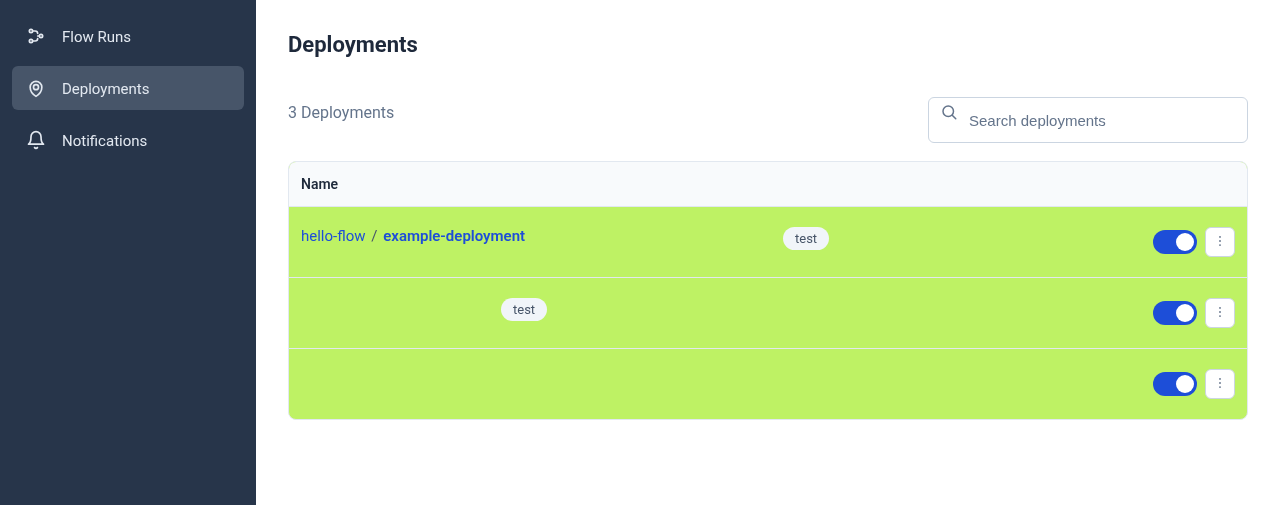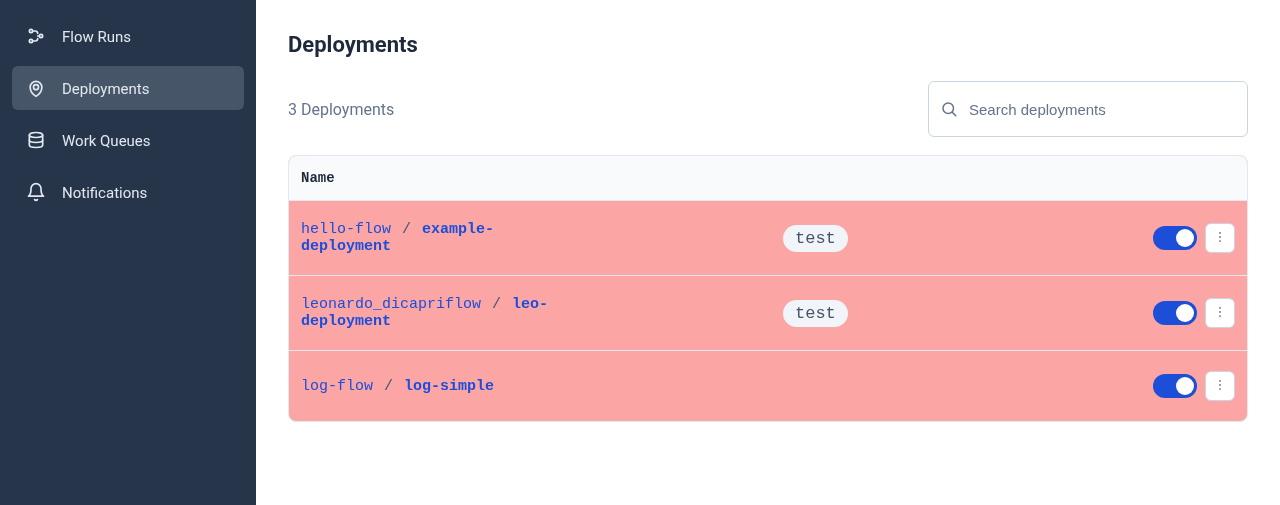--- a/index.html
+++ b/index.html
@@ -74,74 +74,73 @@
     .search-wrap .search-icon {
       position: absolute;
       left: 12px;
       top: 50%;
       transform: translateY(-50%);
       color: #64748b;
       display: flex;
     }
     .search-input {
       width: 100%;
-      height: 56px;
+      height: 46px;
       border: 1px solid #cbd5e1;
       border-radius: 6px;
       padding: 0 12px 0 40px;
       font-size: 15px;
       color: #701a75;
       outline: none;
       background: #ffffff;
+      margin-top: 16px;
     }
     .search-input::placeholder { color: #64748b; }
 
     
     .table {
       border: 1px solid #e2e8f0;
       border-radius: 8px;
       overflow: hidden;
-      background: #fca5a5;
-      font-family: Liberation Mono, monospace;
+      background: #bef264;
     }
     .thead {
       display: flex;
       background: #f8fafc;
       border-bottom: 1px solid #e2e8f0;
       font-weight: 600;
       font-size: 14px;
       color: #1e293b;
       padding: 14px 12px;
     }
     .col-name { flex: 0 0 282px; }
     .col-schedule { flex: 0 0 200px; }
     .col-tags { flex: 1; }
     .col-actions { flex: 0 0 120px; text-align: right; }
 
     .trow {
       display: flex;
-      align-items: center;
       padding: 20px 12px;
       border-bottom: 1px solid #e2e8f0;
       font-size: 15px;
     }
     .trow:last-child { border-bottom: none; }
     .name-cell a {
       color: #1d4ed8;
       text-decoration: none;
     }
     .name-cell .flow { font-weight: 400; }
     .name-cell .sep { color: #475569; padding: 0 2px; }
     .name-cell .deployment { font-weight: 600; }
 
     .tag {
       display: inline-block;
       background: #f1f5f9;
       color: #475569;
-      font-size: 17px;
+      font-size: 13px;
       padding: 4px 12px;
       border-radius: 999px;
     }
 
     .actions-cell {
       display: flex;
       align-items: center;
       justify-content: flex-end;
       gap: 8px;
     }
@@ -199,30 +198,20 @@
   <div class="sidebar-item active">
     <span class="icon">
       <svg width="20" height="20" viewBox="0 0 24 24" fill="none" stroke-width="2" stroke-linecap="round" stroke-linejoin="round">
         <path d="M12 22s7-4.5 7-11a7 7 0 1 0-14 0c0 6.5 7 11 7 11z"></path>
           <circle cx="12" cy="11" r="3"></circle>
       </svg>
     </span>
     <span>Deployments</span>
   </div>
 
-  <div class="sidebar-item">
-    <span class="icon">
-      <svg width="20" height="20" viewBox="0 0 24 24" fill="none" stroke-width="2" stroke-linecap="round" stroke-linejoin="round">
-        <ellipse cx="12" cy="6" rx="8" ry="3"></ellipse>
-        <path d="M4 6v6c0 1.66 3.58 3 8 3s8-1.34 8-3V6"></path>
-        <path d="M4 12v6c0 1.66 3.58 3 8 3s8-1.34 8-3v-6"></path>
-      </svg>
-    </span>
-    <span>Work Queues</span>
-  </div>
 
 
   <div class="sidebar-item">
     <span class="icon">
       <svg width="20" height="20" viewBox="0 0 24 24" fill="none" stroke-width="2" stroke-linecap="round" stroke-linejoin="round">
         <path d="M18 8A6 6 0 0 0 6 8c0 7-3 9-3 9h18s-3-2-3-9"></path>
           <path d="M13.73 21a2 2 0 0 1-3.46 0"></path>
       </svg>
     </span>
     <span>Notifications</span>
@@ -272,49 +261,39 @@
                 <circle cx="12" cy="5" r="1.6"></circle>
                 <circle cx="12" cy="12" r="1.6"></circle>
                 <circle cx="12" cy="19" r="1.6"></circle>
               </svg>
           </span>
         </button>
       </div>
     </div>
 
     <div class="trow">
-      <div class="col-name name-cell">
-        <a href="#" class="flow">leonardo_dicapriflow</a>
-        <span class="sep"> / </span>
-        <a href="#" class="deployment">leo-deployment</a>
-      </div>
       <div class="col-schedule"></div>
       <div class="col-tags">
         <span class="tag">test</span>
       </div>
       <div class="col-actions actions-cell">
         <div class="toggle"></div>
         <button class="menu-btn">
           <span>
             <svg width="14" height="14" viewBox="0 0 24 24" fill="currentColor">
                 <circle cx="12" cy="5" r="1.6"></circle>
                 <circle cx="12" cy="12" r="1.6"></circle>
                 <circle cx="12" cy="19" r="1.6"></circle>
               </svg>
           </span>
         </button>
       </div>
     </div>
 
     <div class="trow">
-      <div class="col-name name-cell">
-        <a href="#" class="flow">log-flow</a>
-        <span class="sep"> / </span>
-        <a href="#" class="deployment">log-simple</a>
-      </div>
       <div class="col-schedule"></div>
       <div class="col-tags"></div>
       <div class="col-actions actions-cell">
         <div class="toggle"></div>
         <button class="menu-btn">
           <span>
             <svg width="14" height="14" viewBox="0 0 24 24" fill="currentColor">
                 <circle cx="12" cy="5" r="1.6"></circle>
                 <circle cx="12" cy="12" r="1.6"></circle>
                 <circle cx="12" cy="19" r="1.6"></circle>

